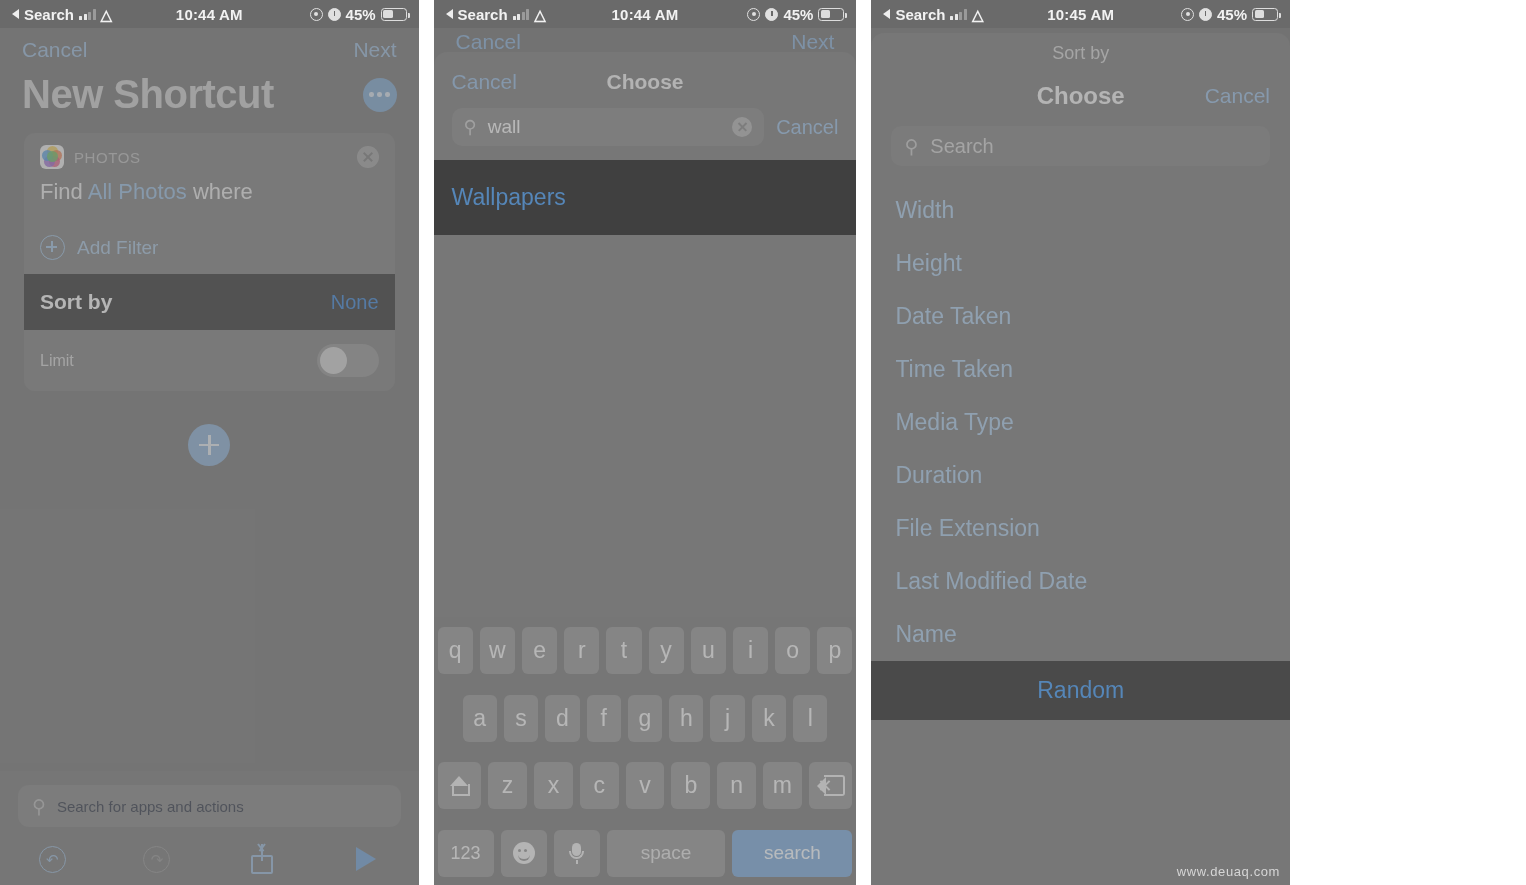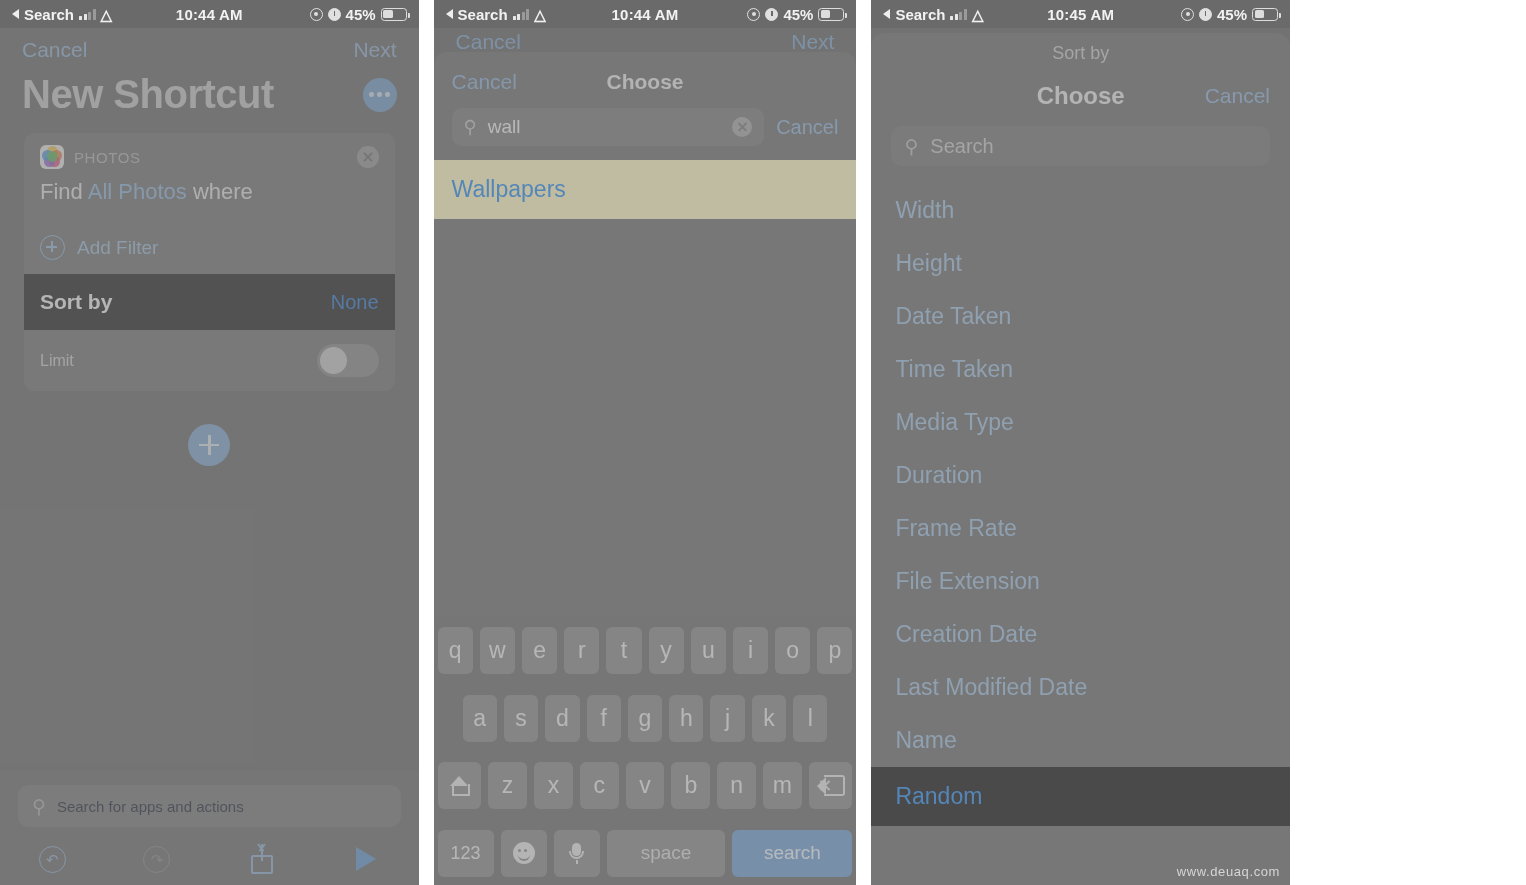--- a/index.html
+++ b/index.html
@@ -193,21 +193,21 @@
             display:flex; align-items:center; gap:11px; padding: 0 12px; }
   .p2-field .sq { font-size:18px; color:#c0c0c0; }
   .p2-field .val { flex:1; font-size: 19px; color:#f0f0f0; }
   .clear-x { width:20px;height:20px;border-radius:50%;background:#a7a7a7;
             position:relative;flex:0 0 20px;}
   .clear-x::before,.clear-x::after{content:"";position:absolute;left:4.5px;top:9px;
             width:11px;height:1.7px;background:#7a7a7a;}
   .clear-x::before{transform:rotate(45deg)} .clear-x::after{transform:rotate(-45deg)}
   .p2-cancel { font-size: 20px; color:#8db3da; }
 
-  .result-row { background:#fef9c3; padding: 16px 18px; }
+  .result-row { background:#000000; padding: 24px 18px; }
   .result-row .lbl { font-size: 23px; color:#2a8cf0; }
   .p2-body { position:absolute; left:0; right:0; top:230px; bottom:268px;
             background:#6e6e6e; z-index:4; }
 
   
   .kb { position:absolute; left:0; right:0; bottom:0; height: 268px;
         background:#6d6d6d; padding: 10px 4px 8px 4px; z-index:6;
         display:flex; flex-direction:column; justify-content:space-between; }
   .kb-row { display:flex; justify-content:center; gap:7px; }
   .kb-row.r2 { padding: 0 25px; }
@@ -257,21 +257,21 @@
   .p3-nav .t { flex:1; text-align:center; font-size: 24px; font-weight:bold;
             color:#e9e9e9; }
   .p3-nav .c { width: 110px; text-align:right; font-size: 21px; color:#8db3da; }
   .p3-field { margin: 0 20px 18px 20px; height: 40px; border-radius: 10px;
             background:#767676; display:flex; align-items:center; gap:12px;
             padding: 0 13px; }
   .p3-field .sq { font-size:19px; color:#bcbcbc; }
   .p3-field .ph { font-size:20px; color:#c8c8c8; }
   .p3-list { }
   .p3-item { padding: 13px 24px; font-size: 23px; color:#9fc0e0; }
-  .p3-item.sel { background:#151515; color:#2a8cf0; padding: 16px 24px; }
+  .p3-item.sel { background:#151515; color:#2a8cf0; padding: 16px 24px; text-align: center; }
 
   .watermark { position:absolute; right: 10px; bottom: 6px; font-size: 13px;
             color:#d6d6d6; letter-spacing: .6px; z-index: 60;
             font-family:"Liberation Sans", sans-serif; }
 </style>
 </head>
 <body>
 
 <div class="stage">
 
@@ -543,23 +543,21 @@
         <span class="ph">Search</span>
       </div>
 
       <div class="p3-list">
         <div class="p3-item">Width</div>
         <div class="p3-item">Height</div>
         <div class="p3-item">Date Taken</div>
         <div class="p3-item">Time Taken</div>
         <div class="p3-item">Media Type</div>
         <div class="p3-item">Duration</div>
-        <div class="p3-item">Frame Rate</div>
         <div class="p3-item">File Extension</div>
-        <div class="p3-item">Creation Date</div>
         <div class="p3-item">Last Modified Date</div>
         <div class="p3-item">Name</div>
         <div class="p3-item sel">Random</div>
       </div>
     </div>
 
     <div class="dim-veil"></div>
     <div class="watermark">www.deuaq.com</div>
   </div>
 

